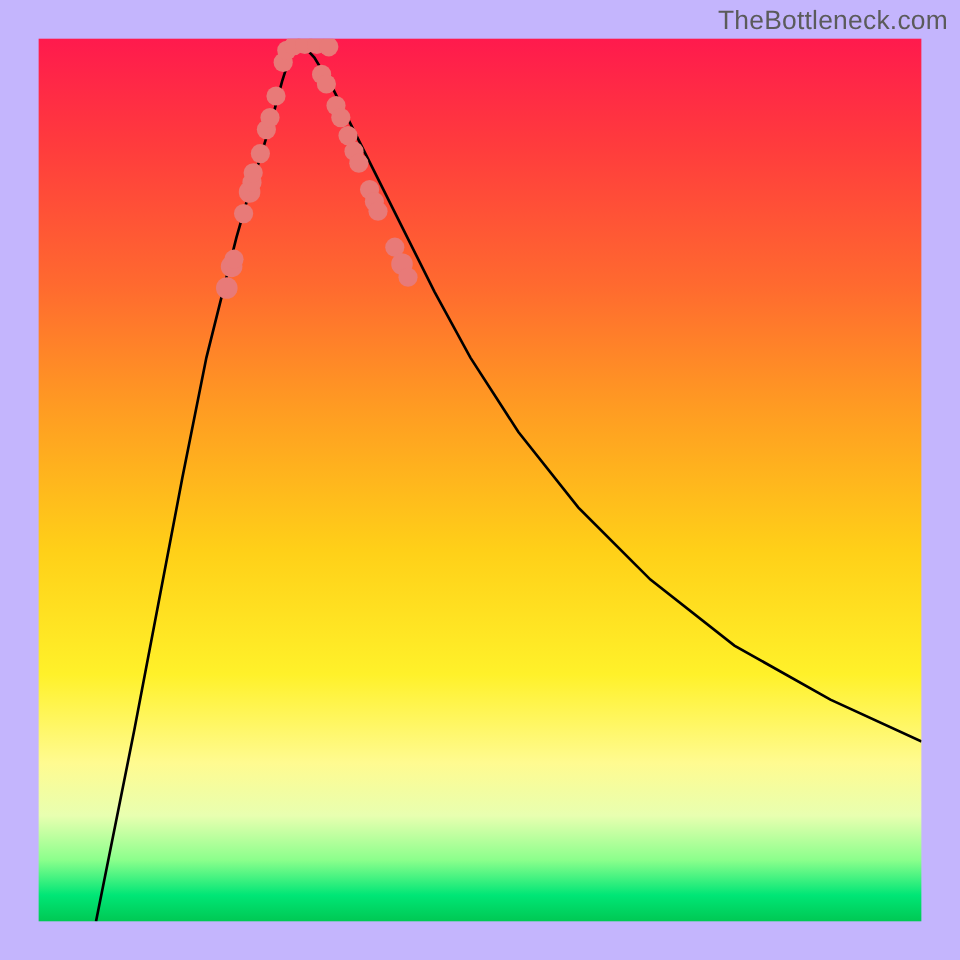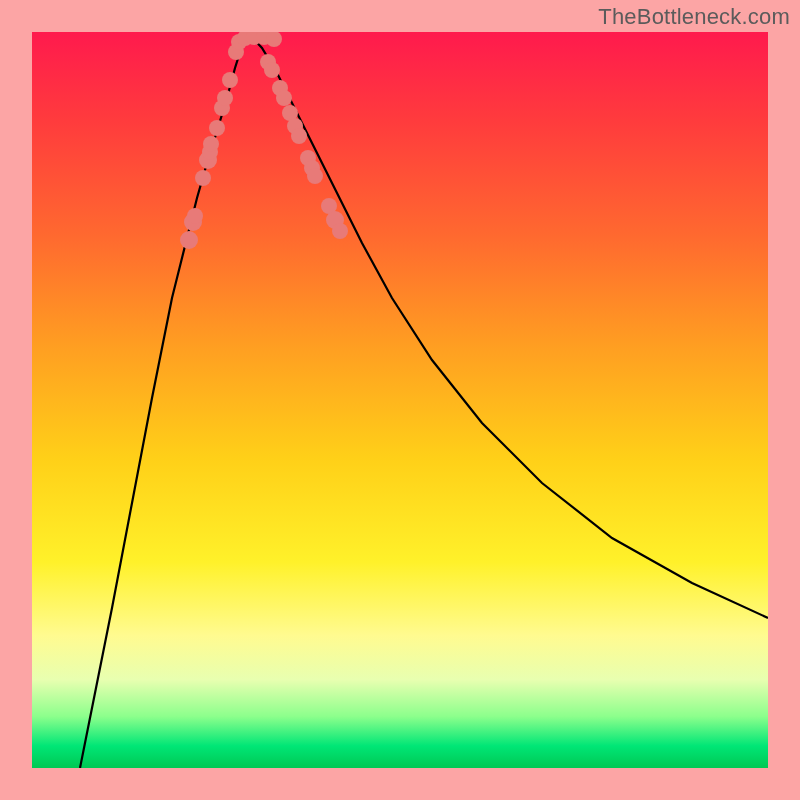--- a/index.html
+++ b/index.html
@@ -10,21 +10,21 @@
     overflow: hidden;
     background: #000;
     font-family: Arial, Helvetica, sans-serif;
   }
   .frame {
     position: absolute;
     left: 0;
     top: 0;
     width: 800px;
     height: 800px;
-    background: #fca5a5;
+    background: #c4b5fd;
   }
   .plot {
     position: absolute;
     left: 32px;
     top: 32px;
     width: 736px;
     height: 736px;
     overflow: hidden;
   }
   .gradient {

